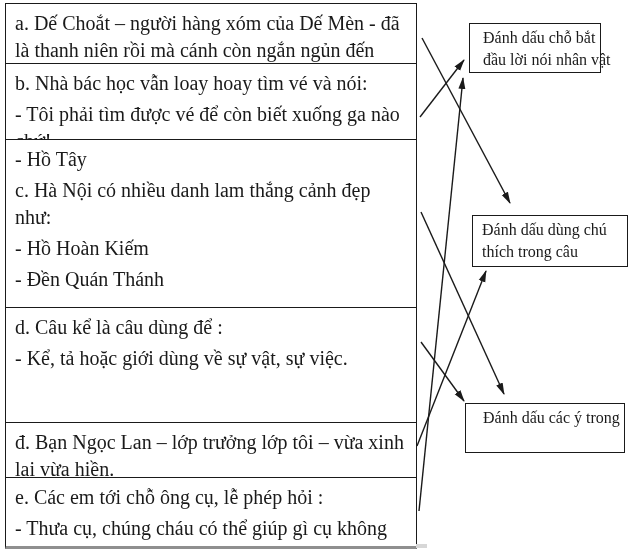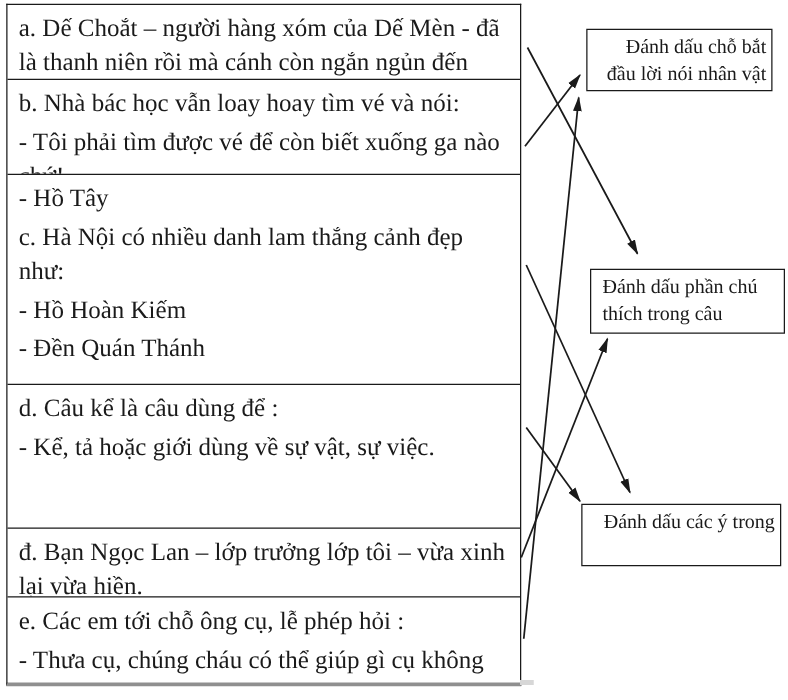--- a/index.html
+++ b/index.html
@@ -48,21 +48,21 @@
   .answer-box {
     position: absolute;
     box-sizing: border-box;
     border: 1px solid #1a1a1a;
     background: #ffffff;
     font-size: 16px;
     line-height: 22px;
     padding: 3px 4px 0 13px;
     white-space: nowrap;
   }
-  .box-1 { left: 469px; top: 23px;  width: 149px; height: 50px; text-align: right; }
+  .box-1 { left: 469px; top: 23px;  width: 132px; height: 50px; }
   .box-2 { left: 472px; top: 215px; width: 156px; height: 52px; padding-left: 9px; }
   .box-3 { left: 465px; top: 403px; width: 160px; height: 50px; padding-left: 17px; }
 
   
   .arrow-layer {
     position: absolute;
     left: 0; top: 0;
     width: 630px; height: 560px;
     pointer-events: none;
   }
@@ -120,21 +120,21 @@
   </div>
 
   <div class="bottom-stub"></div>
 
   <div class="answer-box box-1">
     <div>Đánh dấu chỗ bắt</div>
     <div>đầu lời nói nhân vật</div>
   </div>
 
   <div class="answer-box box-2">
-    <div>Đánh dấu phần chú</div>
+    <div>Đánh dấu dùng chú</div>
     <div>thích trong câu</div>
   </div>
 
   <div class="answer-box box-3">
     <div>Đánh dấu các ý trong</div>
   </div>
 
   <svg class="arrow-layer" viewBox="0 0 630 560" xmlns="http://www.w3.org/2000/svg">
     <defs>
       <marker id="ah" viewBox="0 0 12 9" refX="11" refY="4.5" markerWidth="12" markerHeight="9" markerUnits="userSpaceOnUse" orient="auto">

